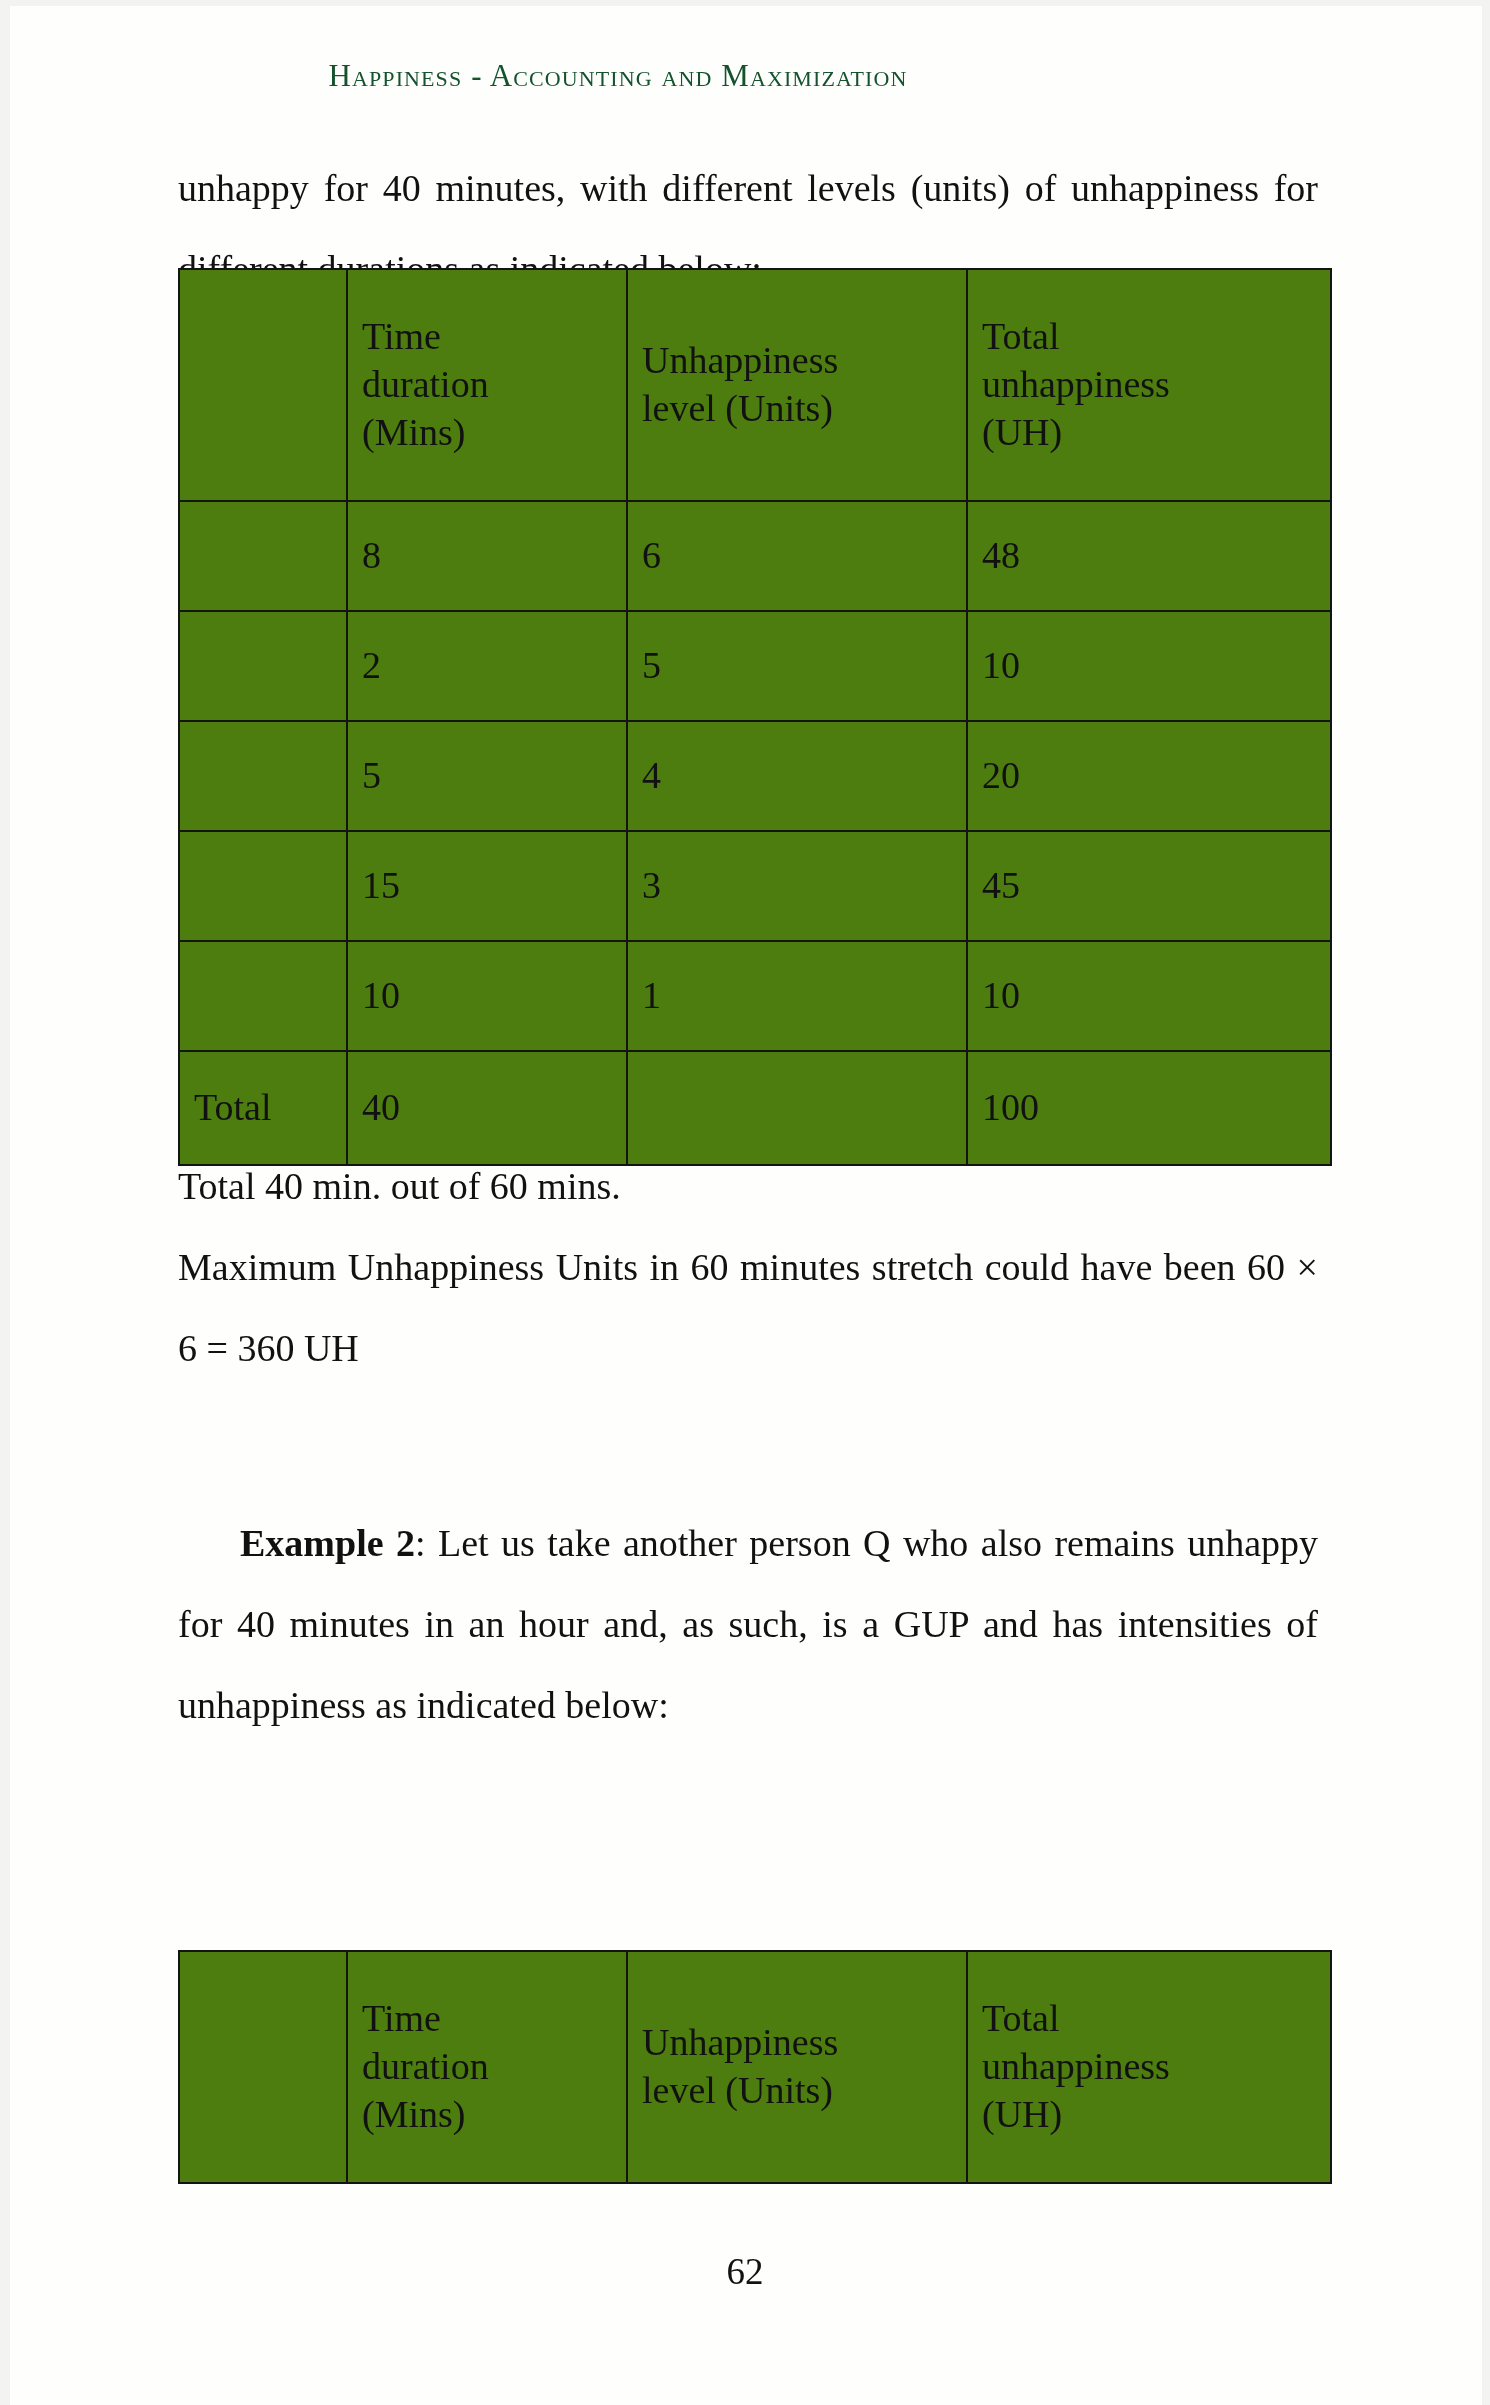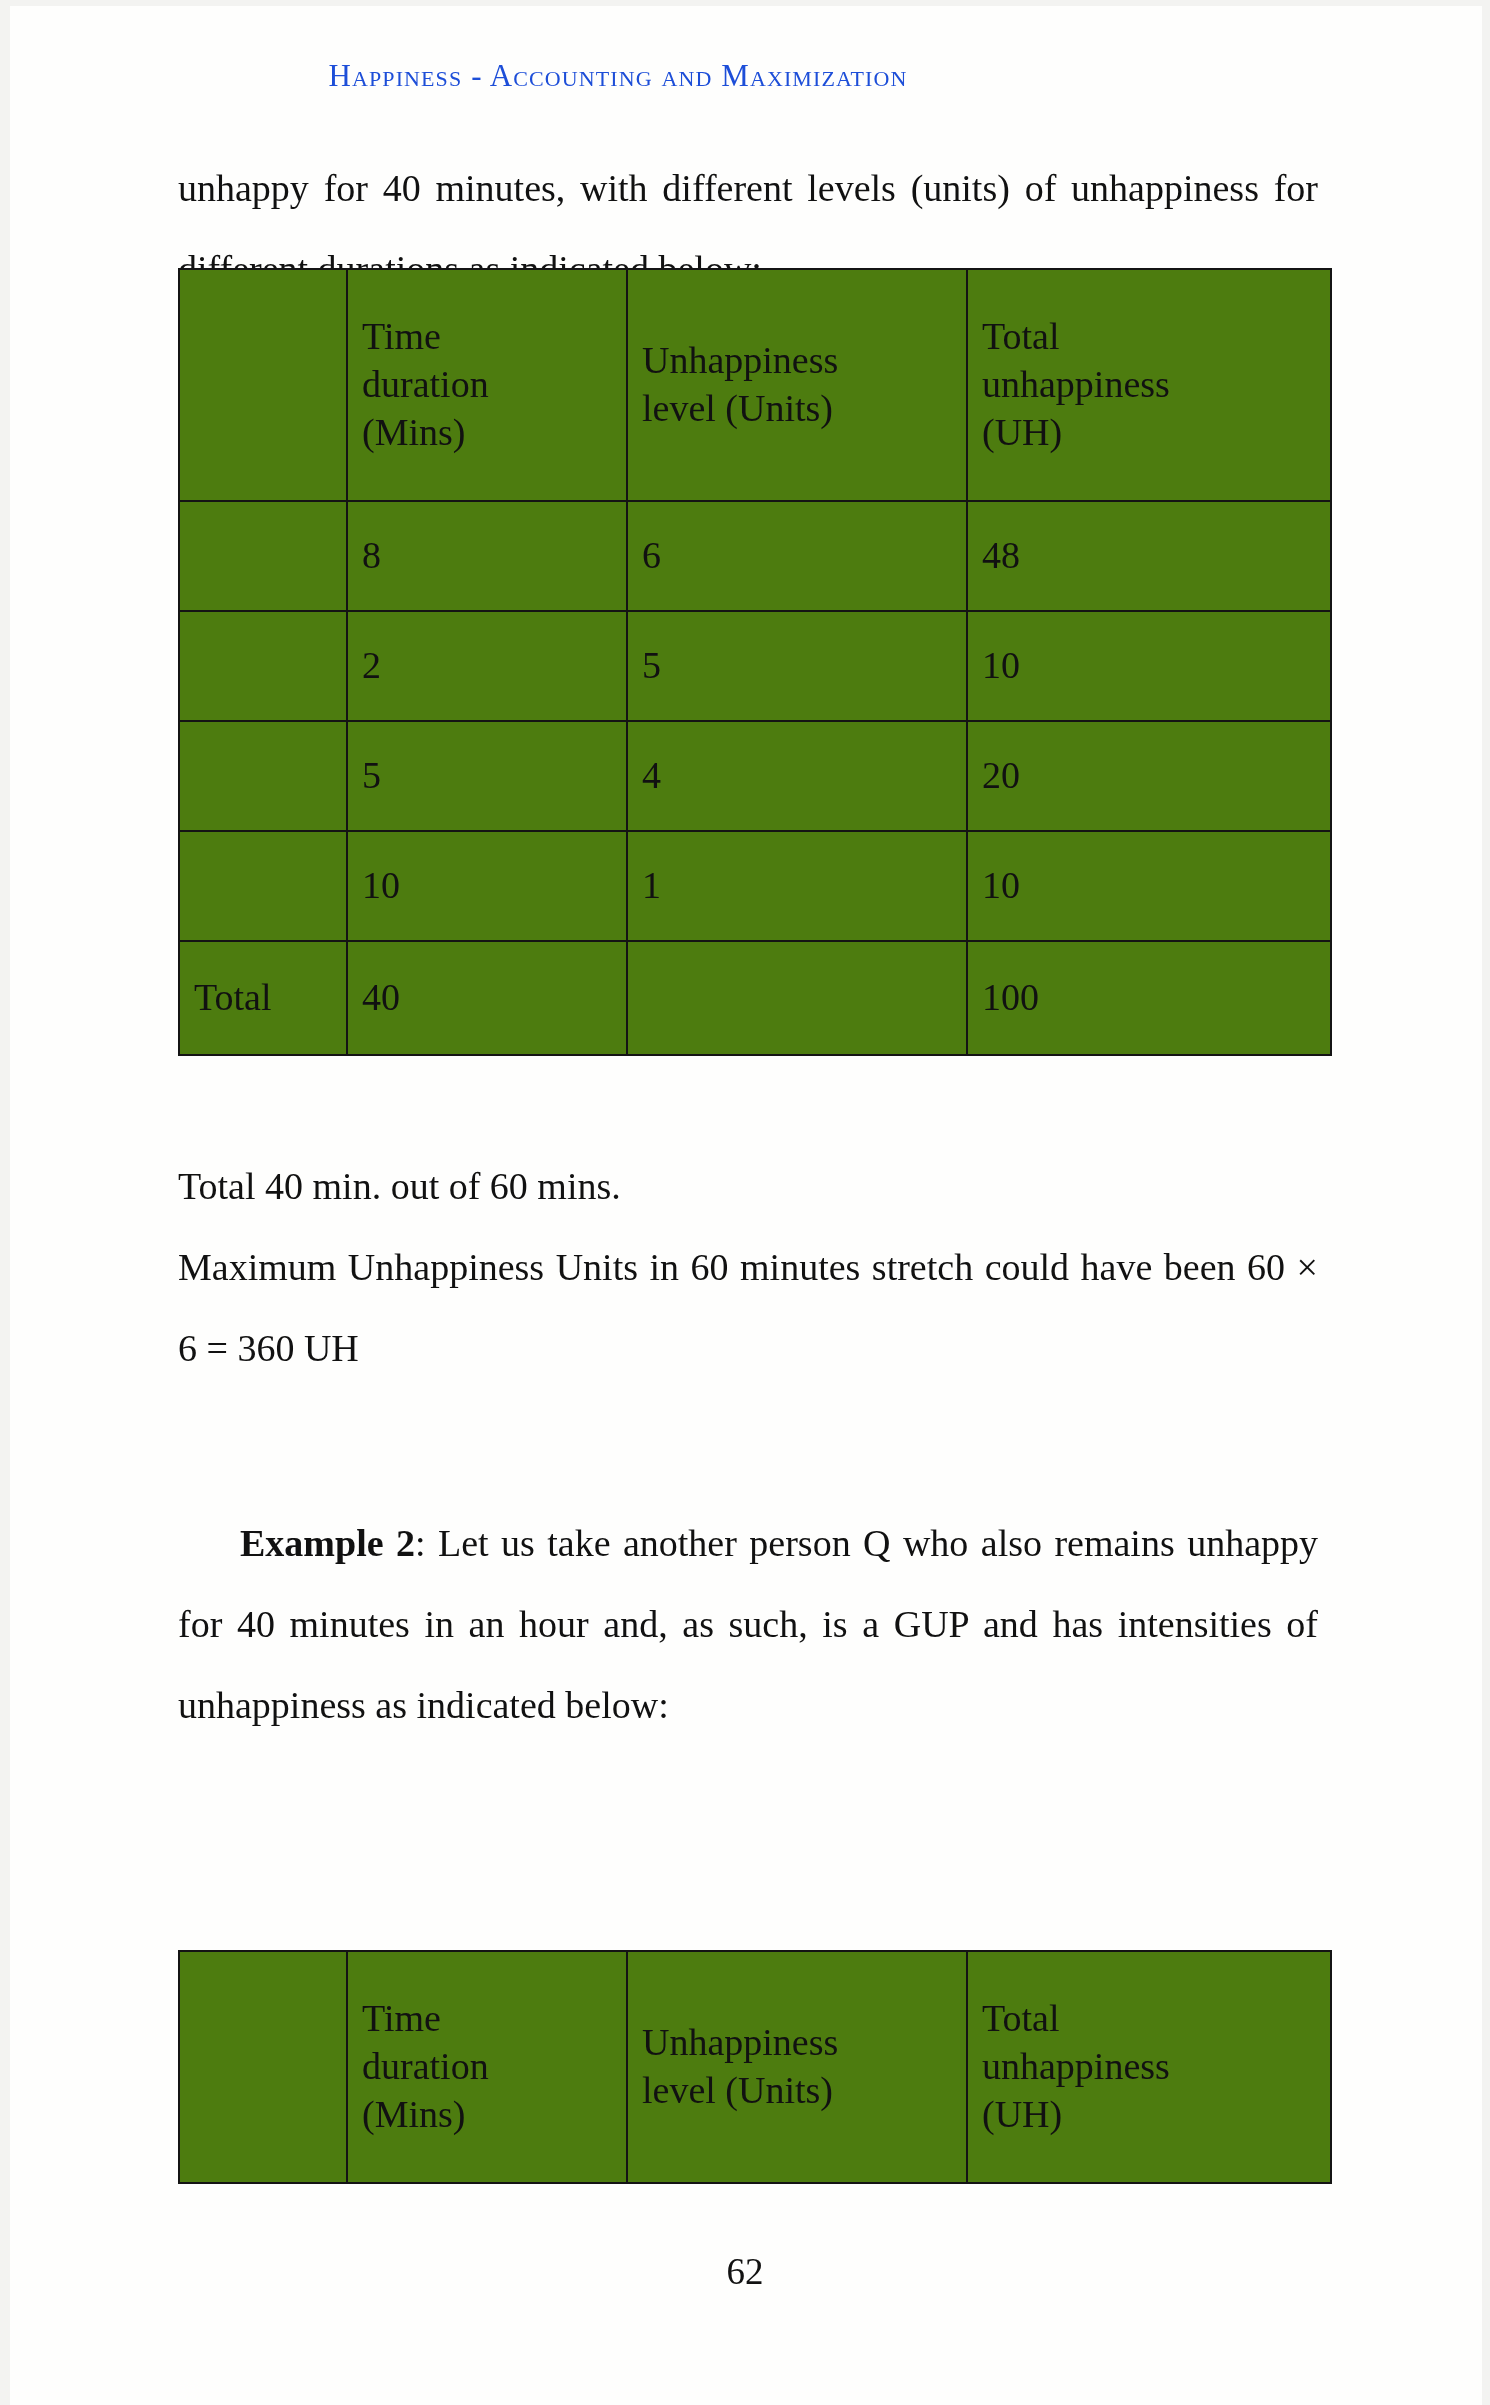--- a/index.html
+++ b/index.html
@@ -24,21 +24,21 @@
   .running-head {
     position: absolute;
     top: 58px;
     left: 0;
     width: 1236px;
     text-align: center;
     font-size: 31px;
     letter-spacing: 1.1px;
     font-variant: small-caps;
     text-transform: none;
-    color: #1d4ed8;
+    color: #14532d;
     white-space: nowrap;
   }
 
   
   .content {
     position: absolute;
     left: 178px;
     top: 148px;
     width: 1140px;
   }
@@ -180,20 +180,26 @@
           <td>10</td>
         </tr>
         <tr class="data">
           <td></td>
           <td>5</td>
           <td>4</td>
           <td>20</td>
         </tr>
         <tr class="data">
           <td></td>
+          <td>15</td>
+          <td>3</td>
+          <td>45</td>
+        </tr>
+        <tr class="data">
+          <td></td>
           <td>10</td>
           <td>1</td>
           <td>10</td>
         </tr>
 
         <tr class="total">
           <td>Total</td>
           <td>40</td>
           <td></td>
           <td>100</td>

